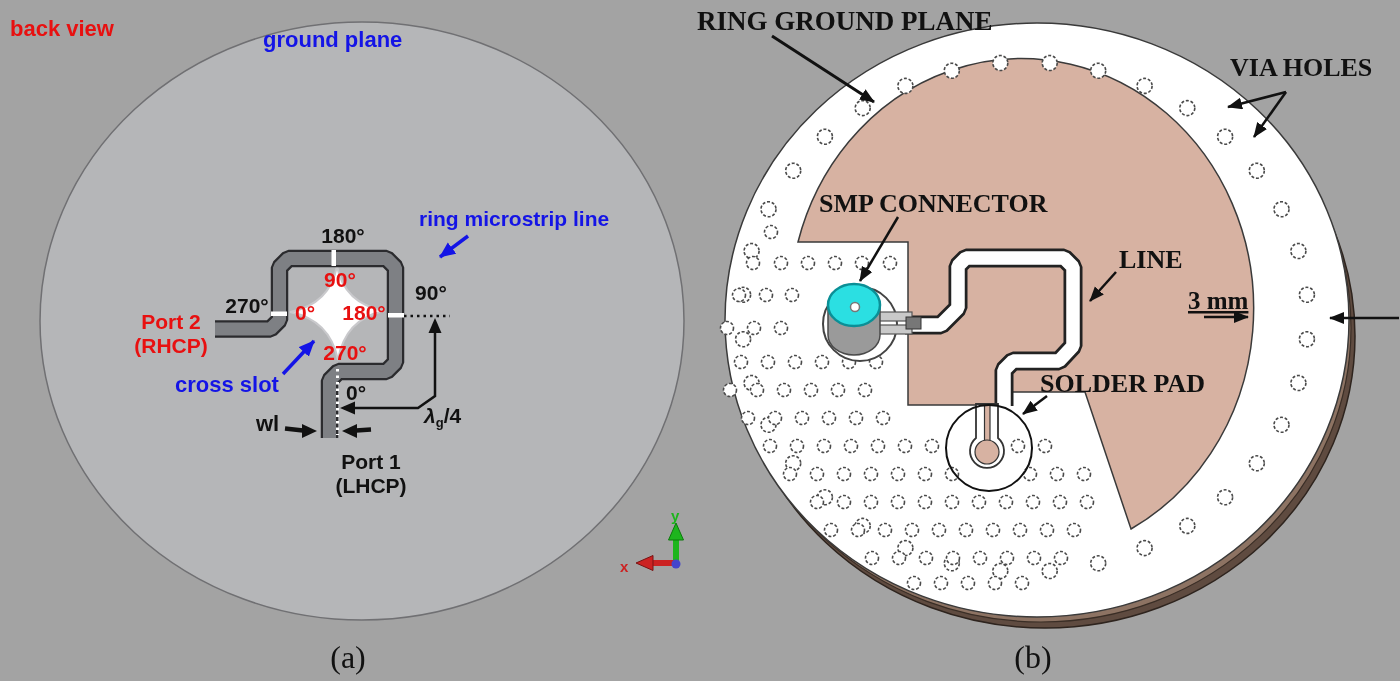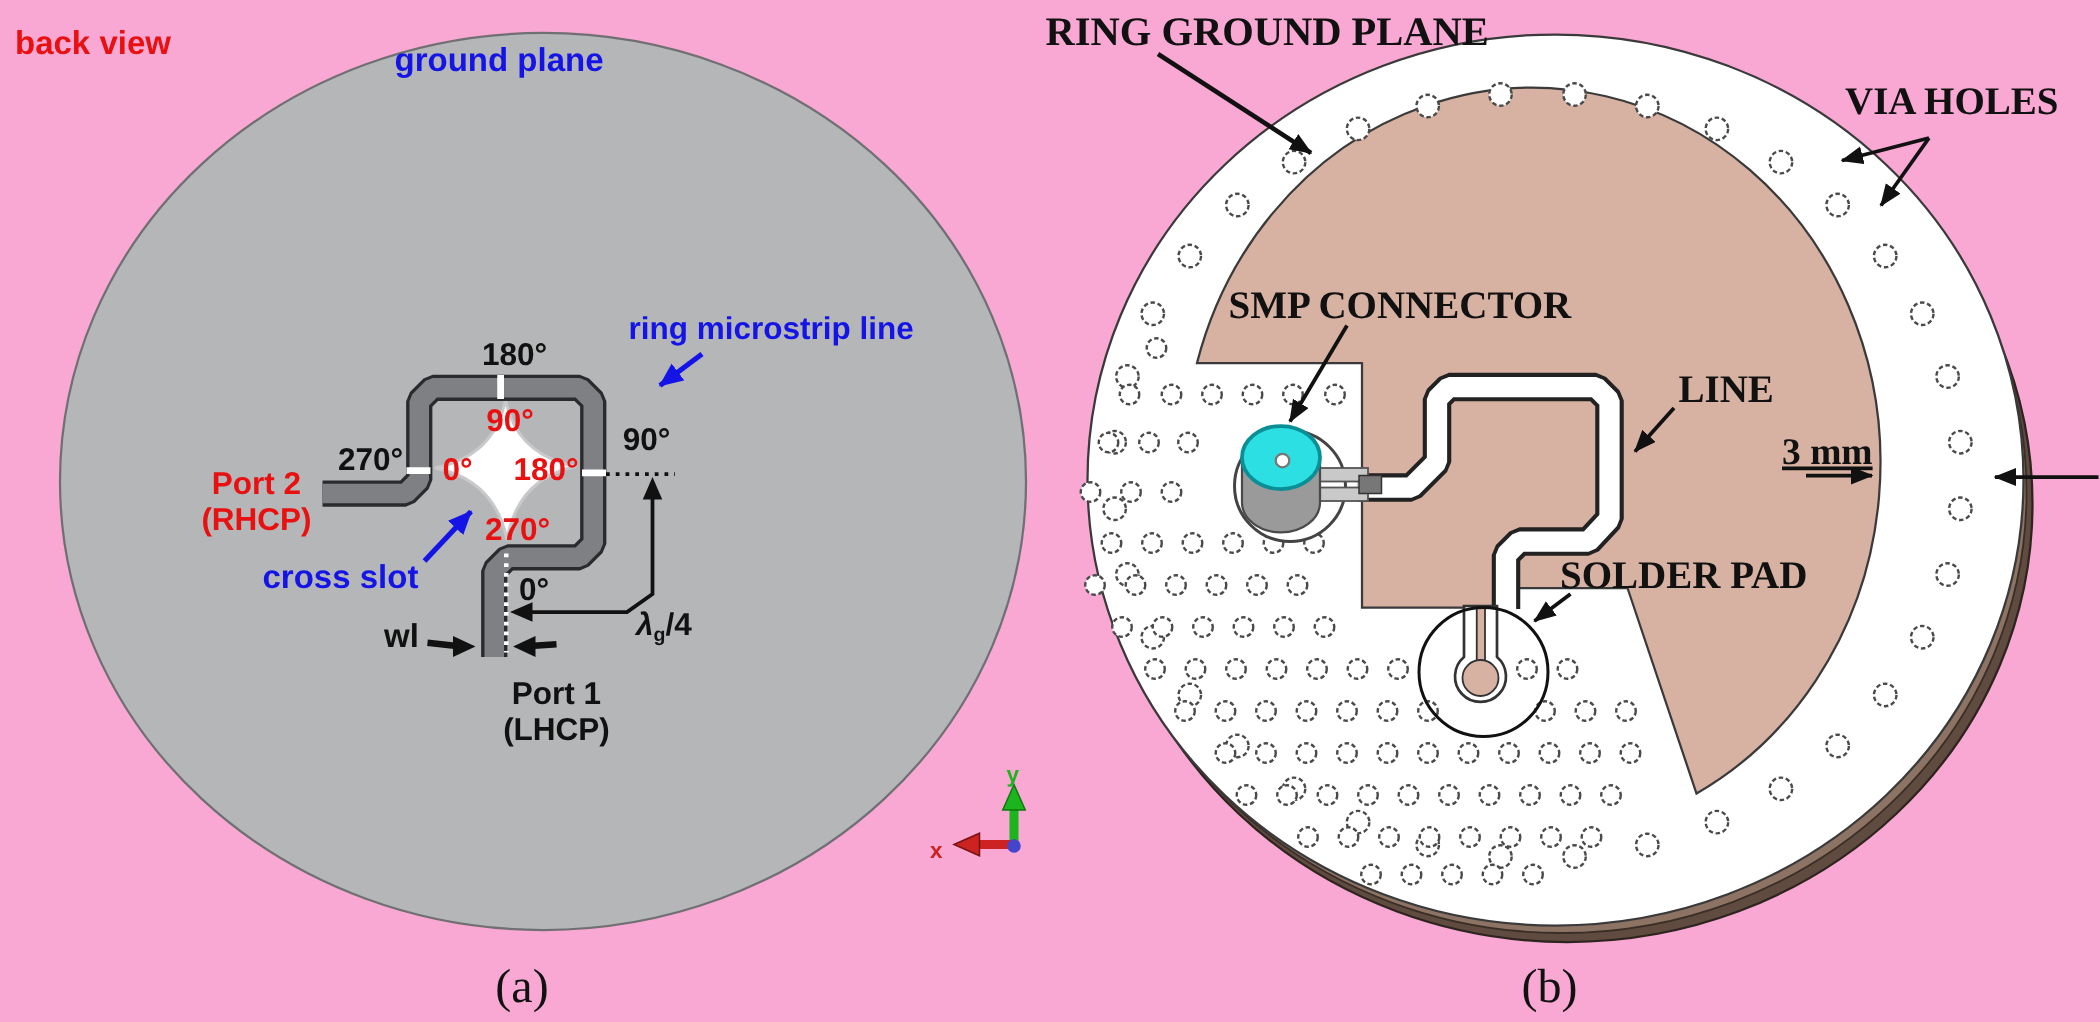--- a/index.html
+++ b/index.html
@@ -1,16 +1,16 @@
 <!DOCTYPE html>
 <html><head>
 <meta charset="utf-8">
 <style>
   html,body{margin:0;padding:0;background:#ffffff;}
-  #fig{position:relative;width:1400px;height:681px;background:#f9a8d4;overflow:hidden;}
+  #fig{position:relative;width:1400px;height:681px;background:#a3a3a3;overflow:hidden;}
   svg{position:absolute;left:0;top:0;}
   text{font-family:"Liberation Sans",sans-serif;}
   .sans-b{font-family:"Liberation Sans",sans-serif;font-weight:bold;}
   .serif-b{font-family:"Liberation Serif",serif;font-weight:bold;}
   .serif{font-family:"Liberation Serif",serif;}
   .red{fill:#e81010;}
   .blue{fill:#1414e6;}
   .blk{fill:#111111;}
   #via-ring circle,#via-grid circle{fill:#ffffff;stroke:#4a4a4a;stroke-width:1.6;stroke-dasharray:3 1.8;}
 </style>

